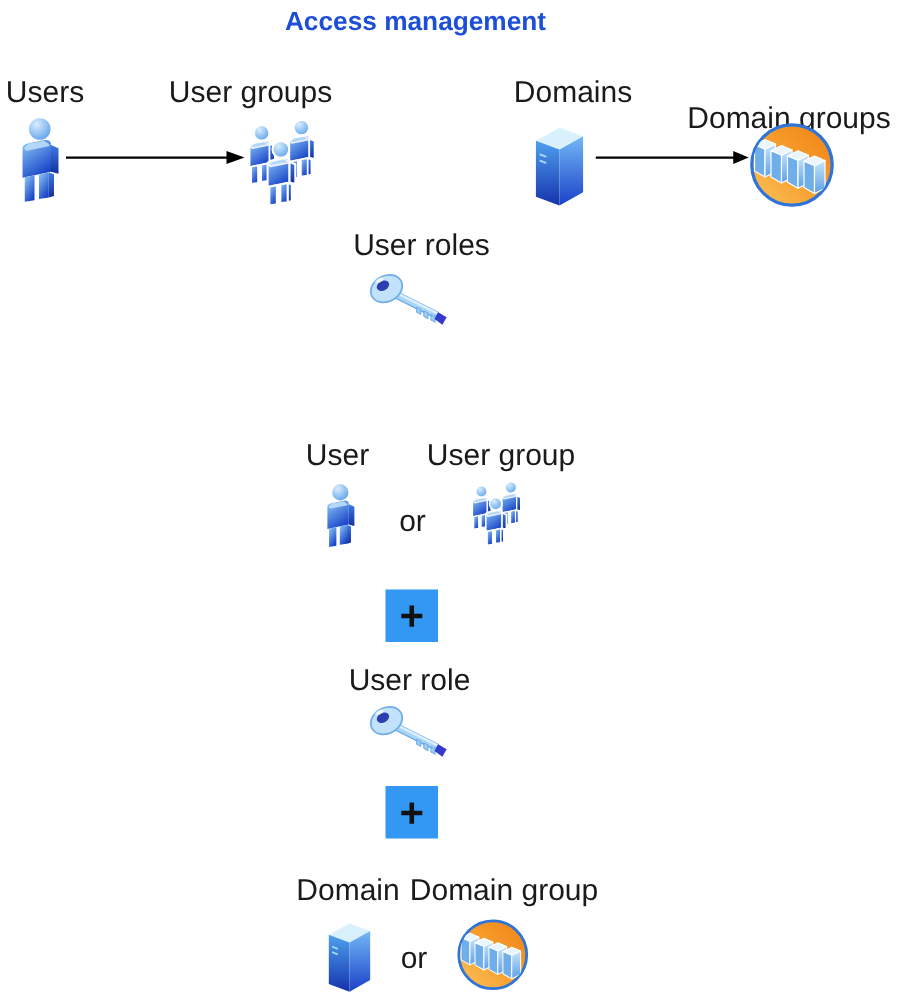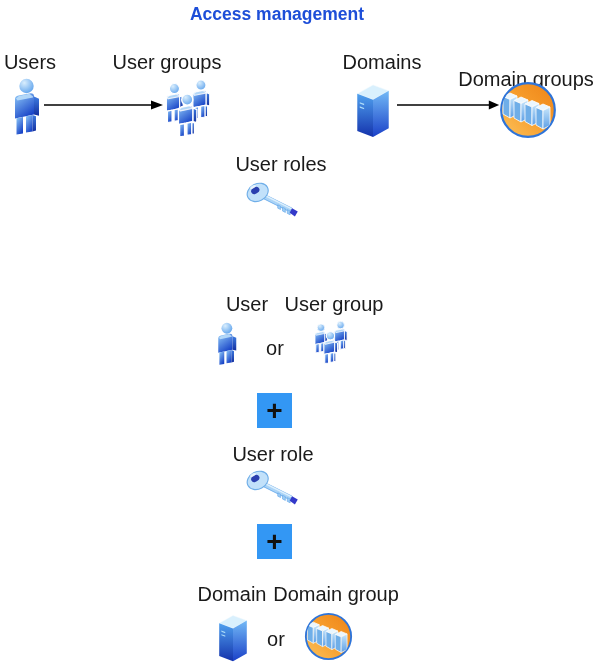--- a/index.html
+++ b/index.html
@@ -154,21 +154,21 @@
       <use href="#sym-domain-group"></use>
     </svg>
 
   <div class="lbl" style="left:281px; top:153px;">User roles</div>
 
   <svg class="icon" style="left:242px; top:180px;" width="60" height="42" viewBox="0 0 62 44">
       <use href="#sym-key"></use>
     </svg>
 
 
-  <div class="lbl" style="left:225px; top:293px;margin-left:22px;">User</div>
+  <div class="lbl" style="left:225px; top:293px;">User</div>
   <div class="lbl" style="left:334px; top:293px;">User group</div>
 
   <svg class="icon" style="left:213px; top:317px;" width="27" height="54" viewBox="0 0 36 58">
       <use href="#sym-person"></use>
     </svg>
 
   <div class="lbl" style="left:275px; top:337px;">or</div>
 
   <svg class="icon" style="left:311px; top:316px;" width="40" height="55" viewBox="0 0 54 62">
       <use href="#sym-group"></use>

